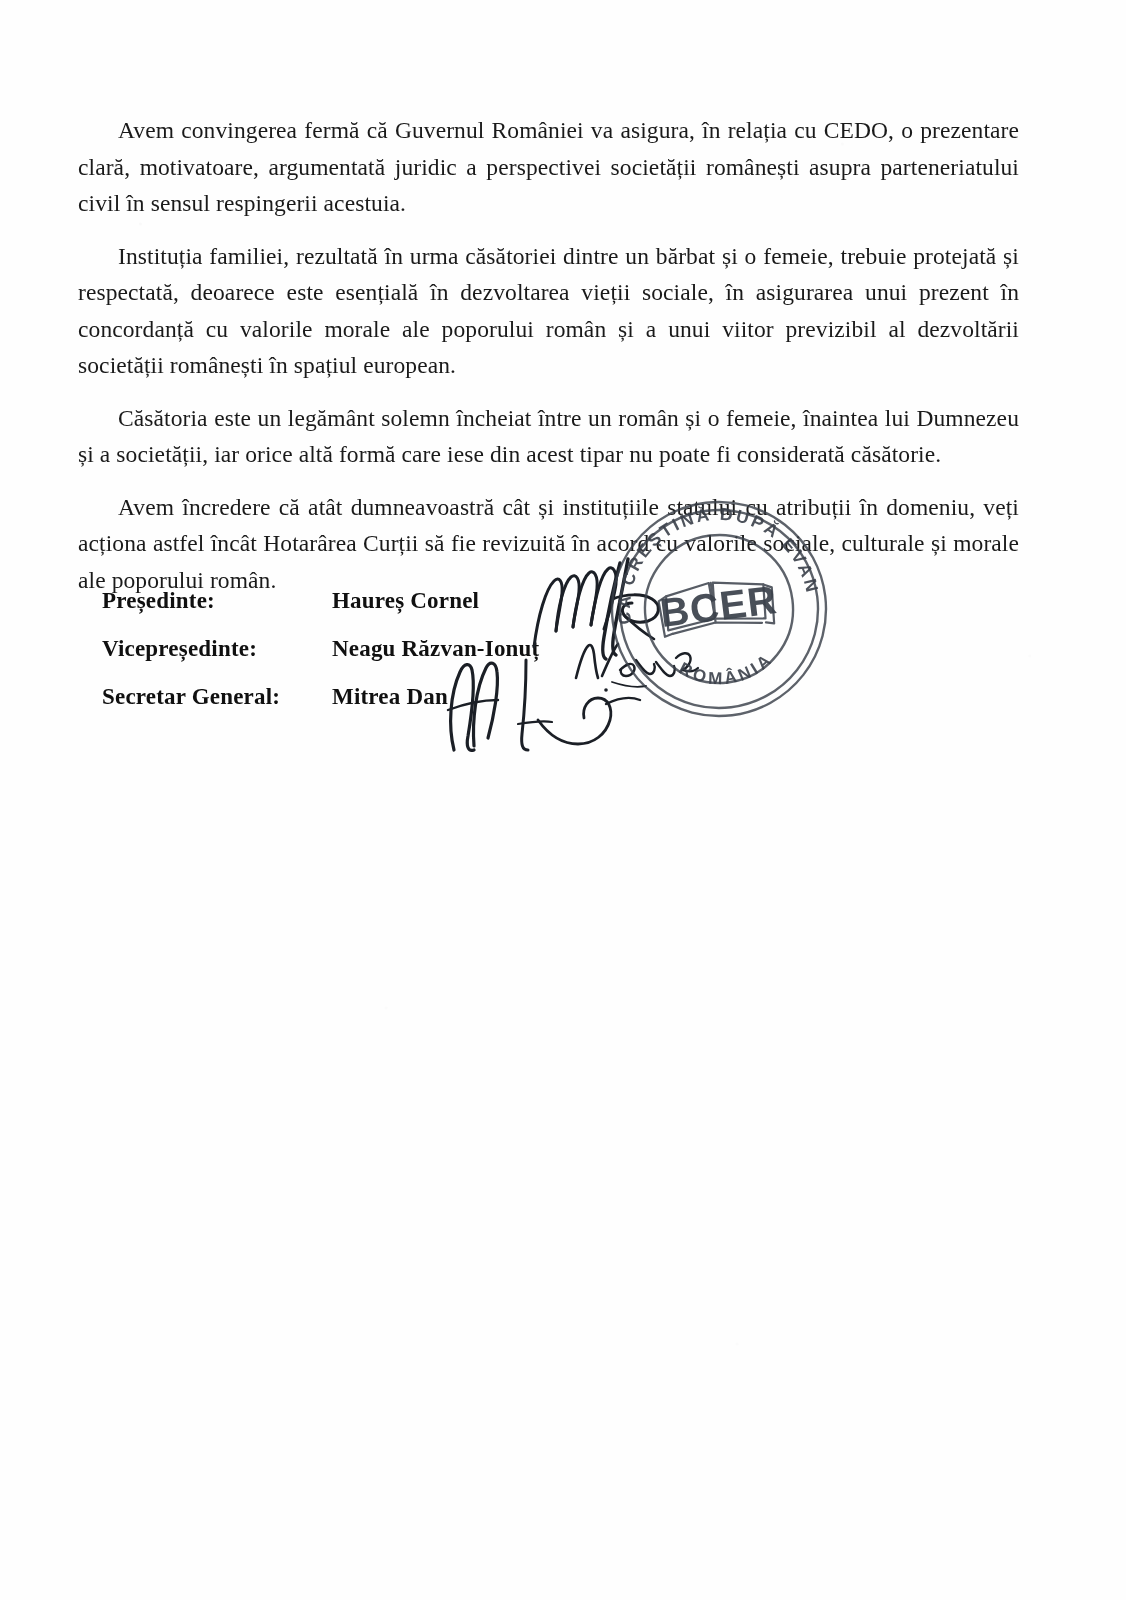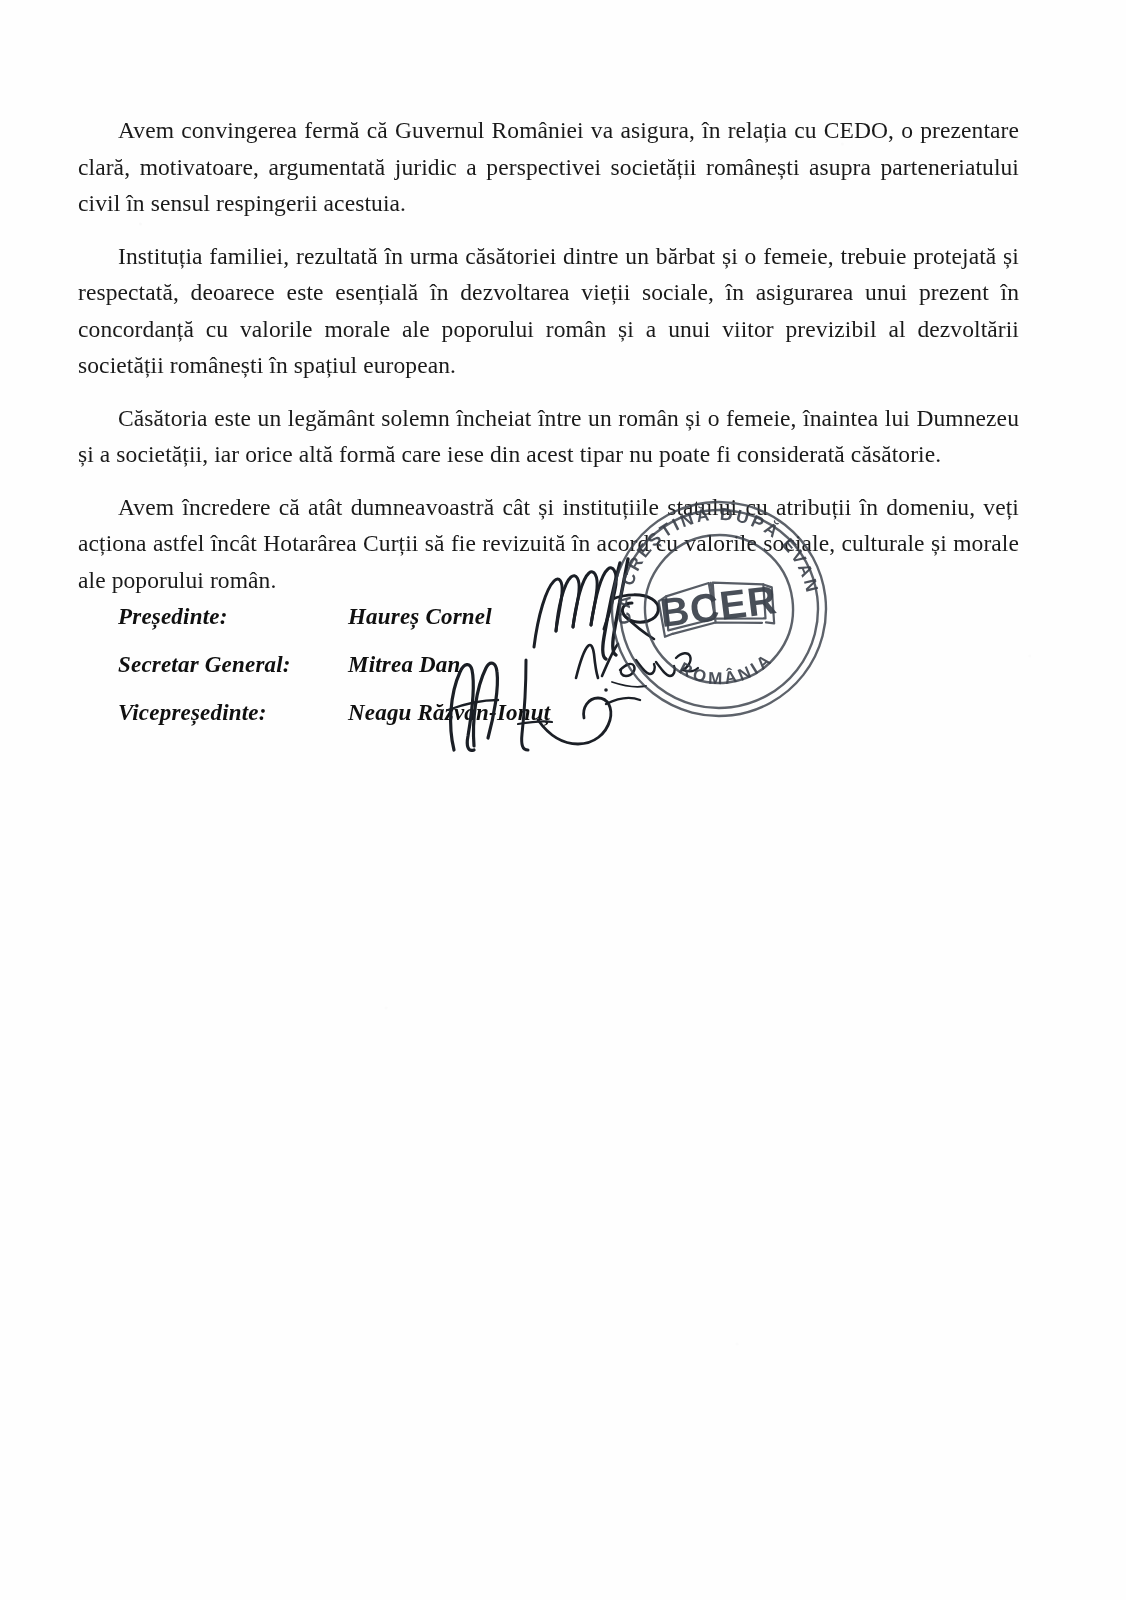--- a/index.html
+++ b/index.html
@@ -46,44 +46,42 @@
     line-height: 36.5px;
     letter-spacing: 0.1px;
     color: #1a1a1a;
     text-justify: inter-word;
   }
   p.para:last-child { margin-bottom: 8px; }
 
   
   .sig-block {
     position: absolute;
-    left: 118px;
+    left: 102px;
     top: 588px;
     width: 560px;
-    font-style: italic;
   }
   .sig-row {
     display: flex;
     align-items: baseline;
     height: 48px;
   }
   .sig-label {
     width: 230px;
     font-weight: bold;
     font-size: 23px;
     color: #101010;
     letter-spacing: 0.2px;
   }
   .sig-name {
     font-weight: bold;
     font-size: 23px;
     color: #101010;
     letter-spacing: 0.2px;
     white-space: nowrap;
-    margin-top: 16px;
   }
 
   
   .ink {
     position: absolute;
     pointer-events: none;
   }
   .ink svg { display: block; overflow: visible; }
 
   
@@ -111,27 +109,27 @@
   </div>
 
   <div class="sig-block">
 
     <div class="sig-row">
       <span class="sig-label">Președinte:</span>
       <span class="sig-name">Haureș Cornel</span>
     </div>
 
     <div class="sig-row">
+      <span class="sig-label">Vicepreședinte:</span>
+      <span class="sig-name">Neagu Răzvan-Ionuț</span>
+    </div>
+
+    <div class="sig-row">
       <span class="sig-label">Secretar General:</span>
       <span class="sig-name">Mitrea Dan</span>
-    </div>
-
-    <div class="sig-row">
-      <span class="sig-label">Vicepreședinte:</span>
-      <span class="sig-name">Neagu Răzvan-Ionuț</span>
     </div>
 
   </div>
 
   <div class="ink" style="left:528px; top:555px;">
     <svg width="190" height="115" viewBox="0 0 190 115">
       <g fill="none" stroke="#1b1f26" stroke-linecap="round" stroke-linejoin="round">
         <path d="M6,92 C10,60 18,34 26,26 C31,21 35,26 34,38 C33,50 29,66 28,76" stroke-width="3"></path>
         <path d="M28,76 C30,52 36,28 43,22 C48,18 52,24 51,36 C50,48 46,62 45,72" stroke-width="3"></path>
         <path d="M45,72 C48,48 54,24 61,18 C66,14 70,21 69,33 C68,46 64,60 63,70" stroke-width="3"></path>

